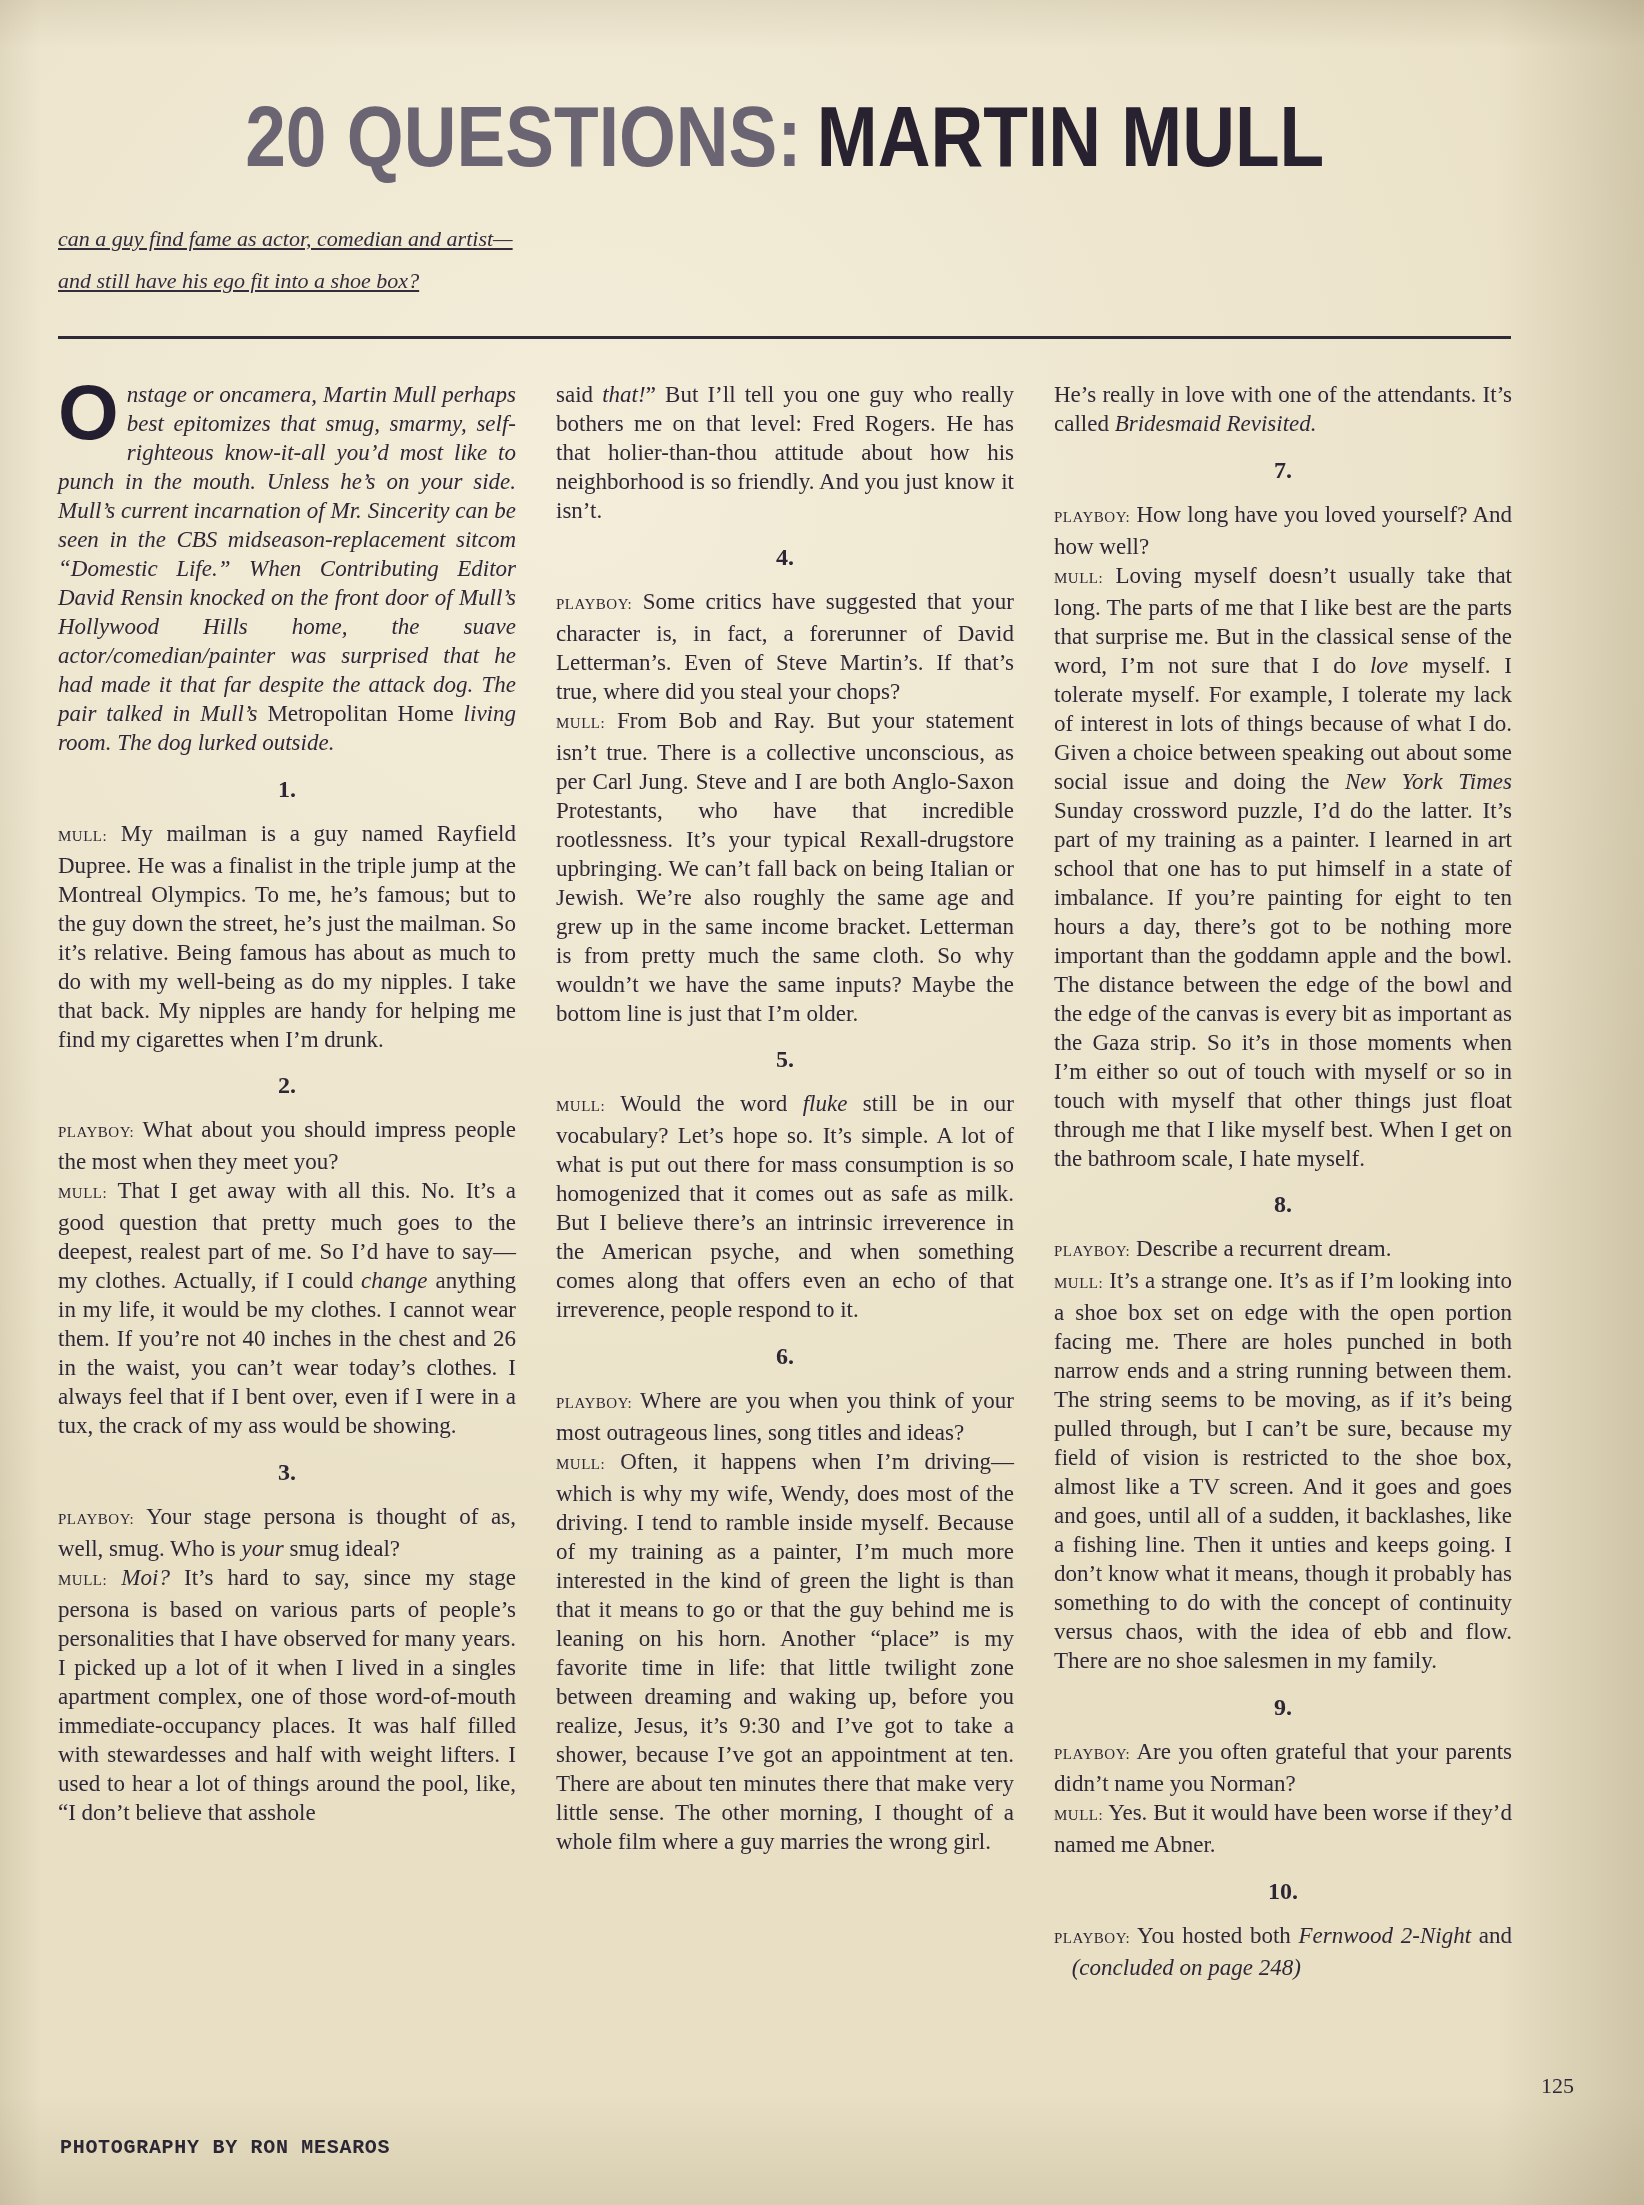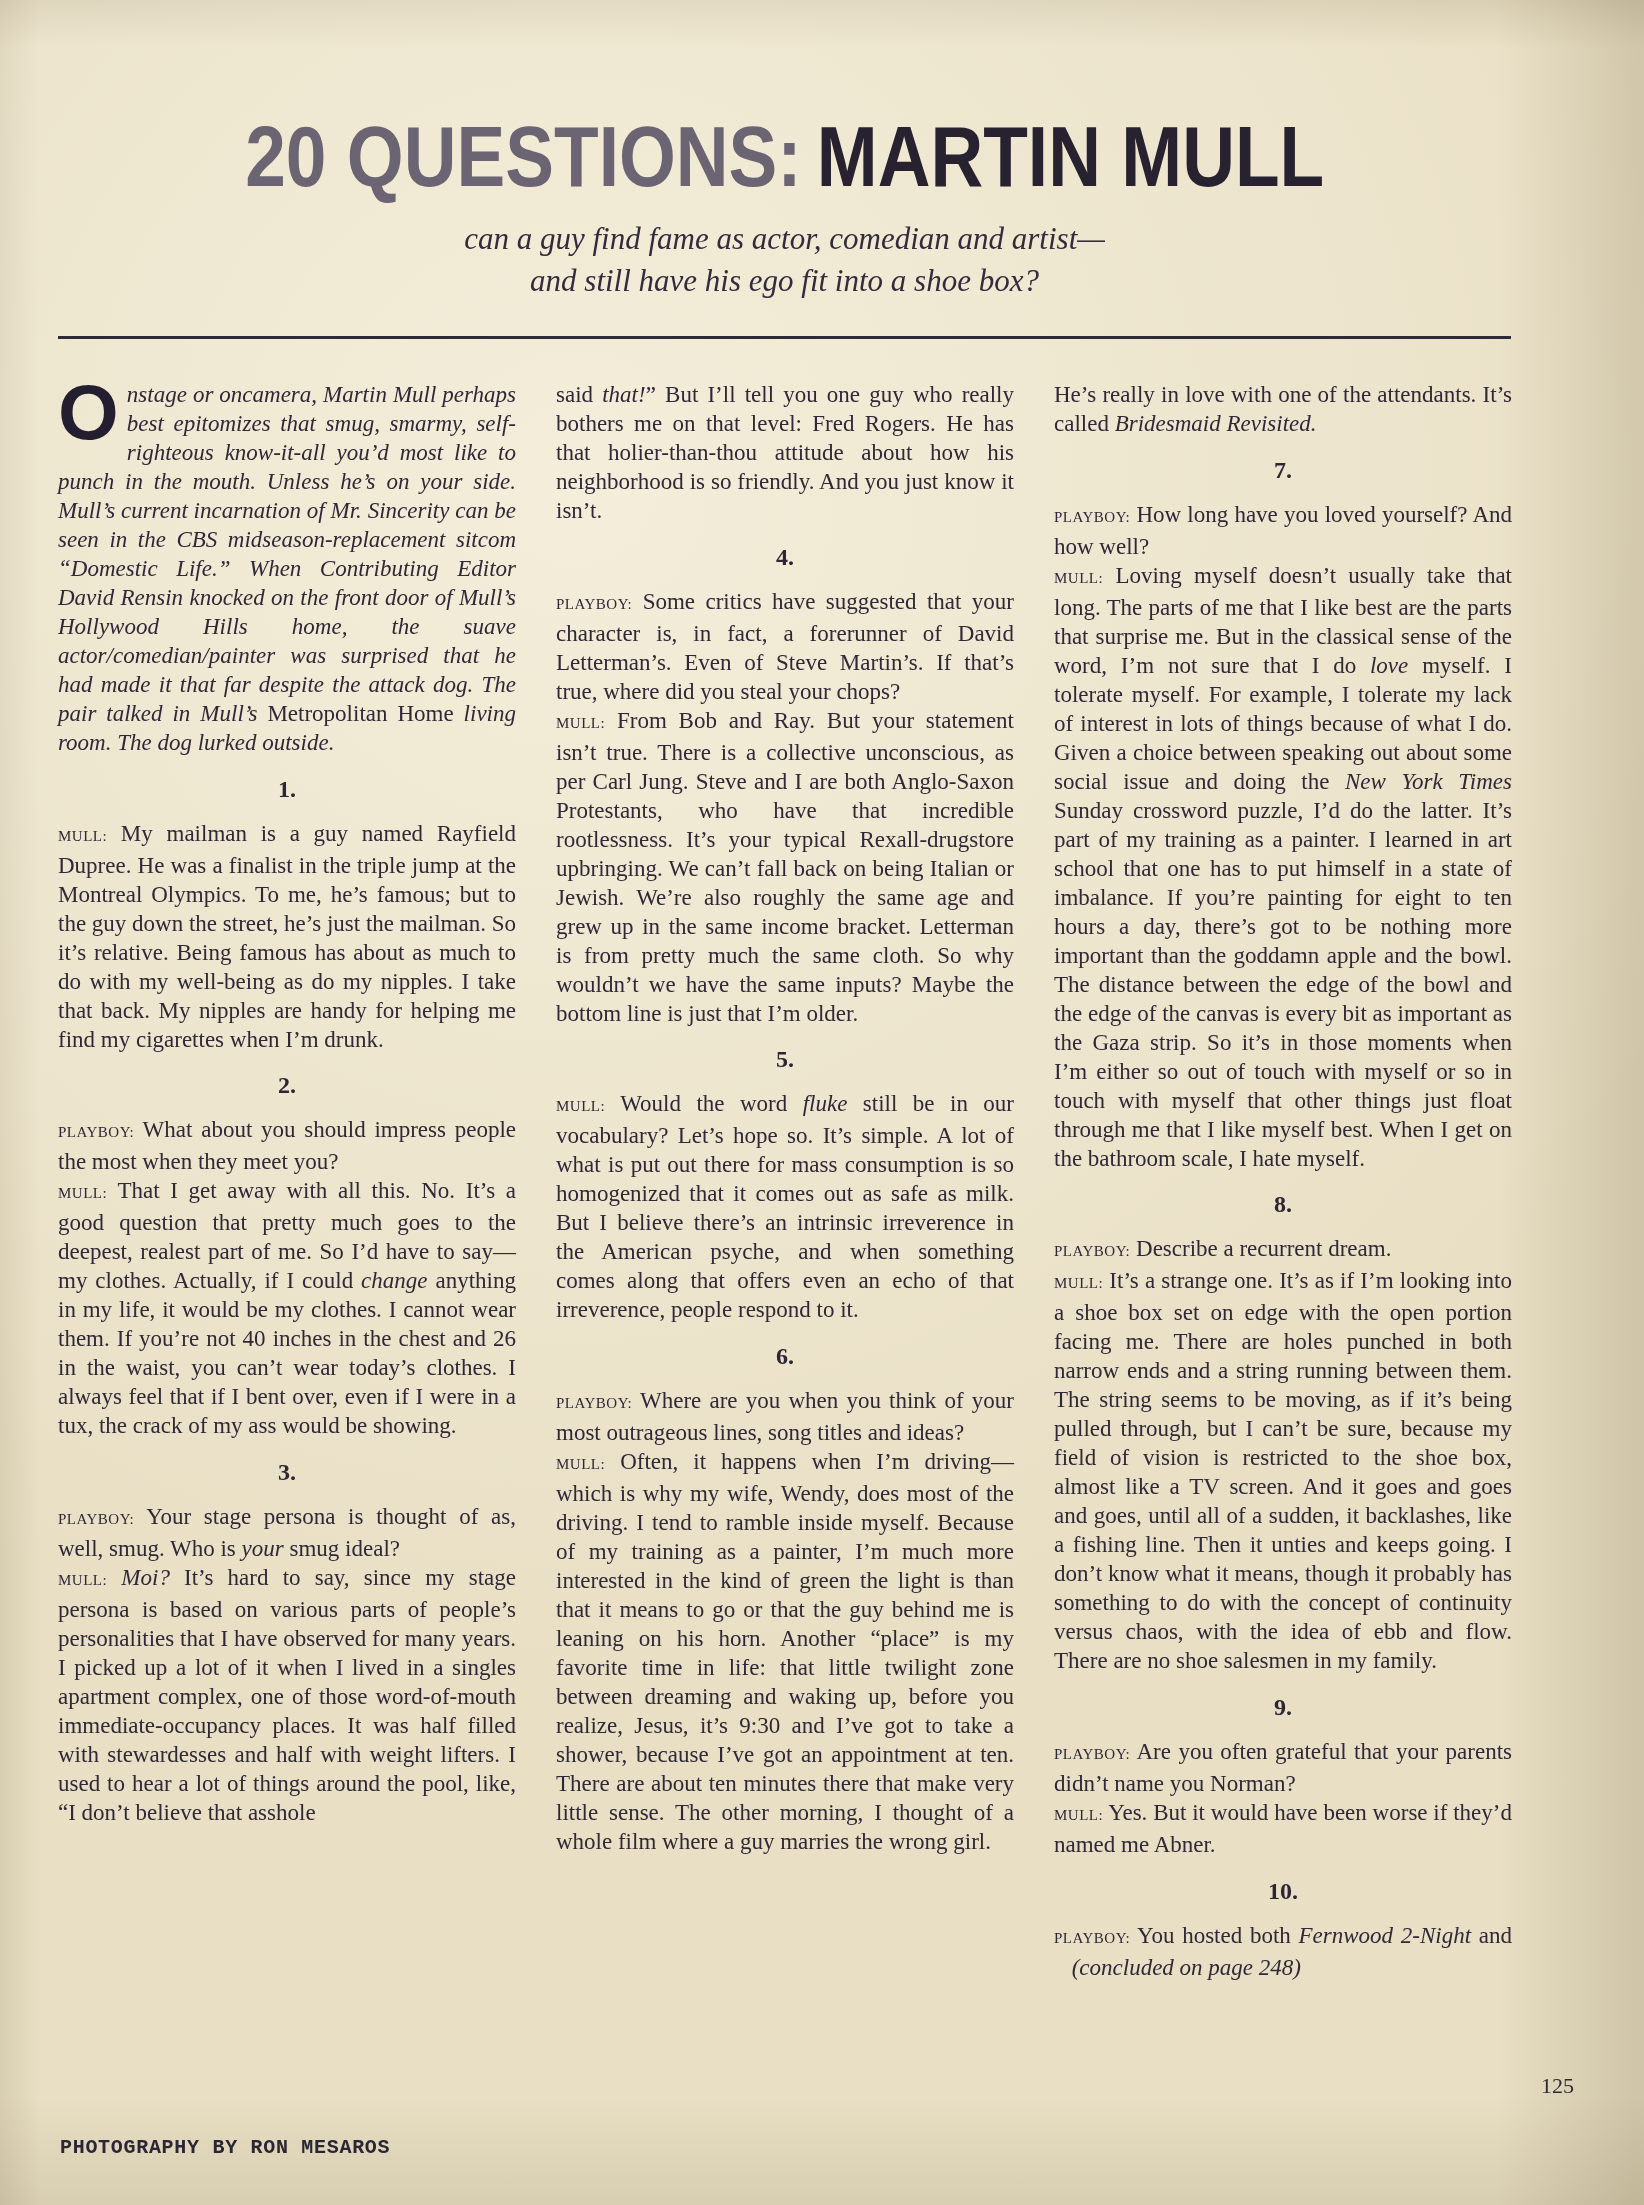--- a/index.html
+++ b/index.html
@@ -13,30 +13,30 @@
   .page{
     position:relative;width:1644px;height:2205px;overflow:hidden;
     background:
       radial-gradient(120% 90% at 35% 22%, rgba(253,249,236,.55), rgba(253,249,236,0) 62%),
       linear-gradient(to right, rgba(96,78,40,.12), rgba(96,78,40,0) 2.5%, rgba(96,78,40,0) 91%, rgba(96,78,40,.18) 99.5%),
       linear-gradient(to bottom, rgba(96,78,40,.14), rgba(96,78,40,0) 2.2%, rgba(96,78,40,0) 95%, rgba(96,78,40,.12)),
       var(--paper);
     font-family:"Liberation Serif", serif;
     color:var(--ink);
   }
-  .masthead{position:absolute;top:113px;left:58px;width:1453px;text-align:center;white-space:nowrap;}
+  .masthead{position:absolute;top:93px;left:58px;width:1453px;text-align:center;white-space:nowrap;}
   .masthead-inner{
     display:inline-block;transform:scaleX(.85);transform-origin:50% 50%;
     font-family:"Liberation Sans", sans-serif;font-weight:700;font-size:86px;line-height:1;
   }
   .title-gray{color:var(--title-gray);}
   .title-black{color:var(--title-black);margin-left:17.7px;}
   .subtitle{
-    position:absolute;top:218px;left:58px;width:1453px;text-align:center;
-    font-style:italic;font-size:31px;line-height:42px;color:#322c3c;
+    position:absolute;top:218px;left:58px;width:1453px;
+    font-style:italic;font-size:22px;line-height:42px;color:#322c3c;text-decoration:underline;
   }
   .rule{position:absolute;top:336px;left:58px;width:1453px;height:3.4px;background:var(--rule);}
   .columns{position:absolute;top:380px;left:58px;width:1453px;display:flex;gap:40px;}
   .col{width:458px;flex:none;text-align:justify;font-size:23px;line-height:29px;hyphens:auto;-webkit-hyphens:auto;}
   .col p{margin:0;}
   p.intro{font-style:italic;}
   p.intro .rm{font-style:normal;}
   .it{font-style:italic;}
   .speaker{font-size:15px;letter-spacing:0.5px;}
   .qnum{font-weight:700;font-size:24px;text-align:center;margin:17.7px 0 15px;color:#2c2635;}

